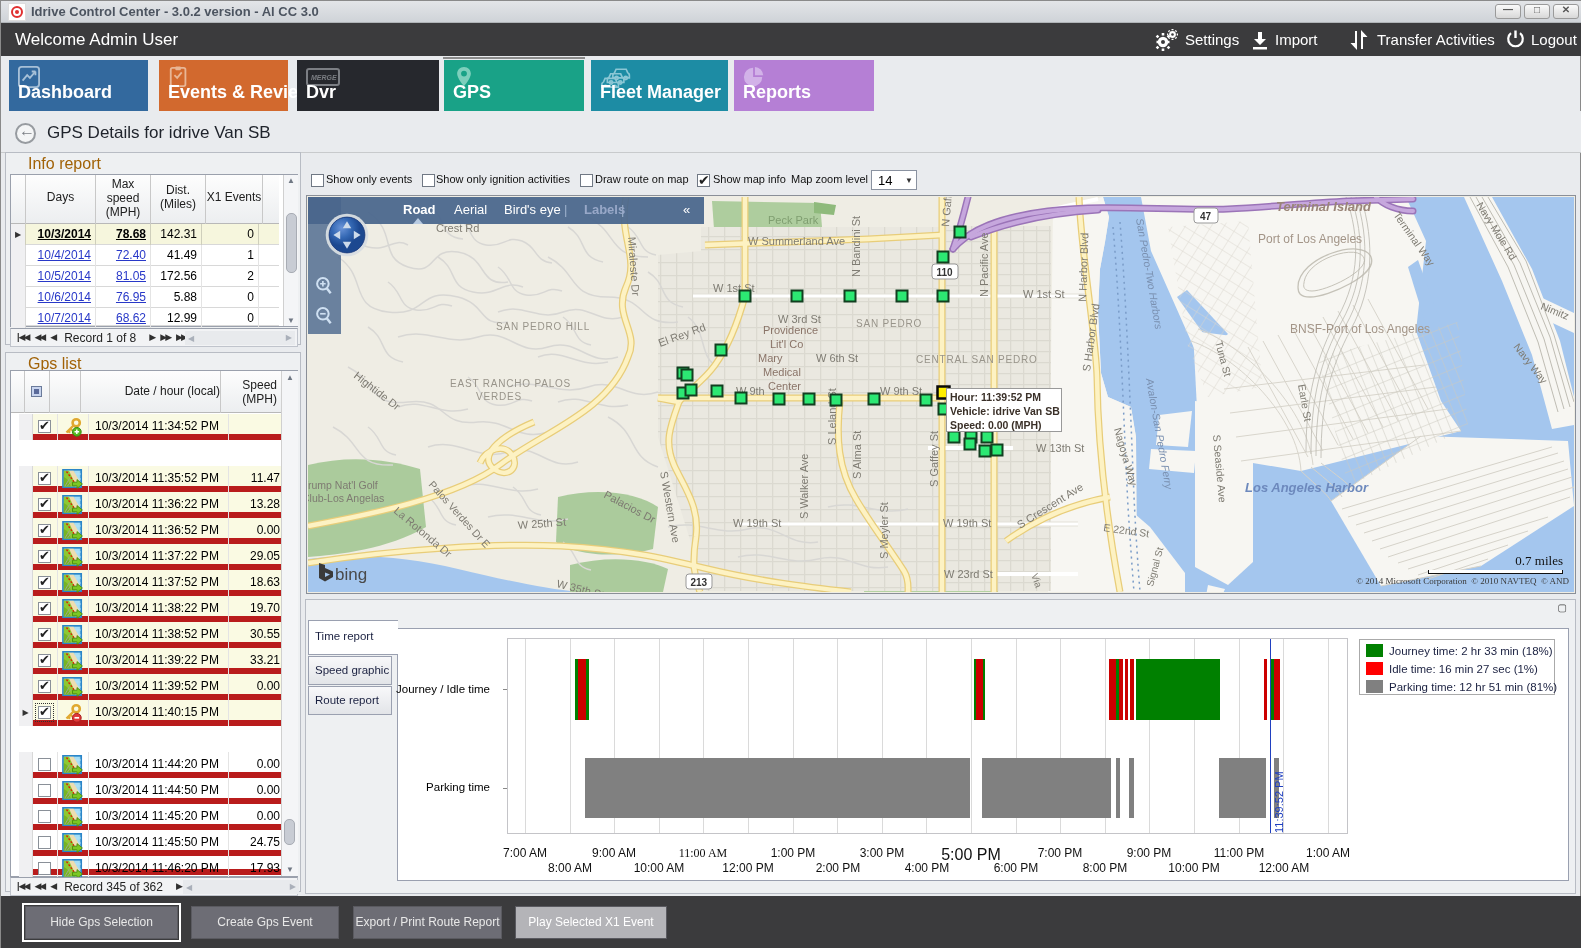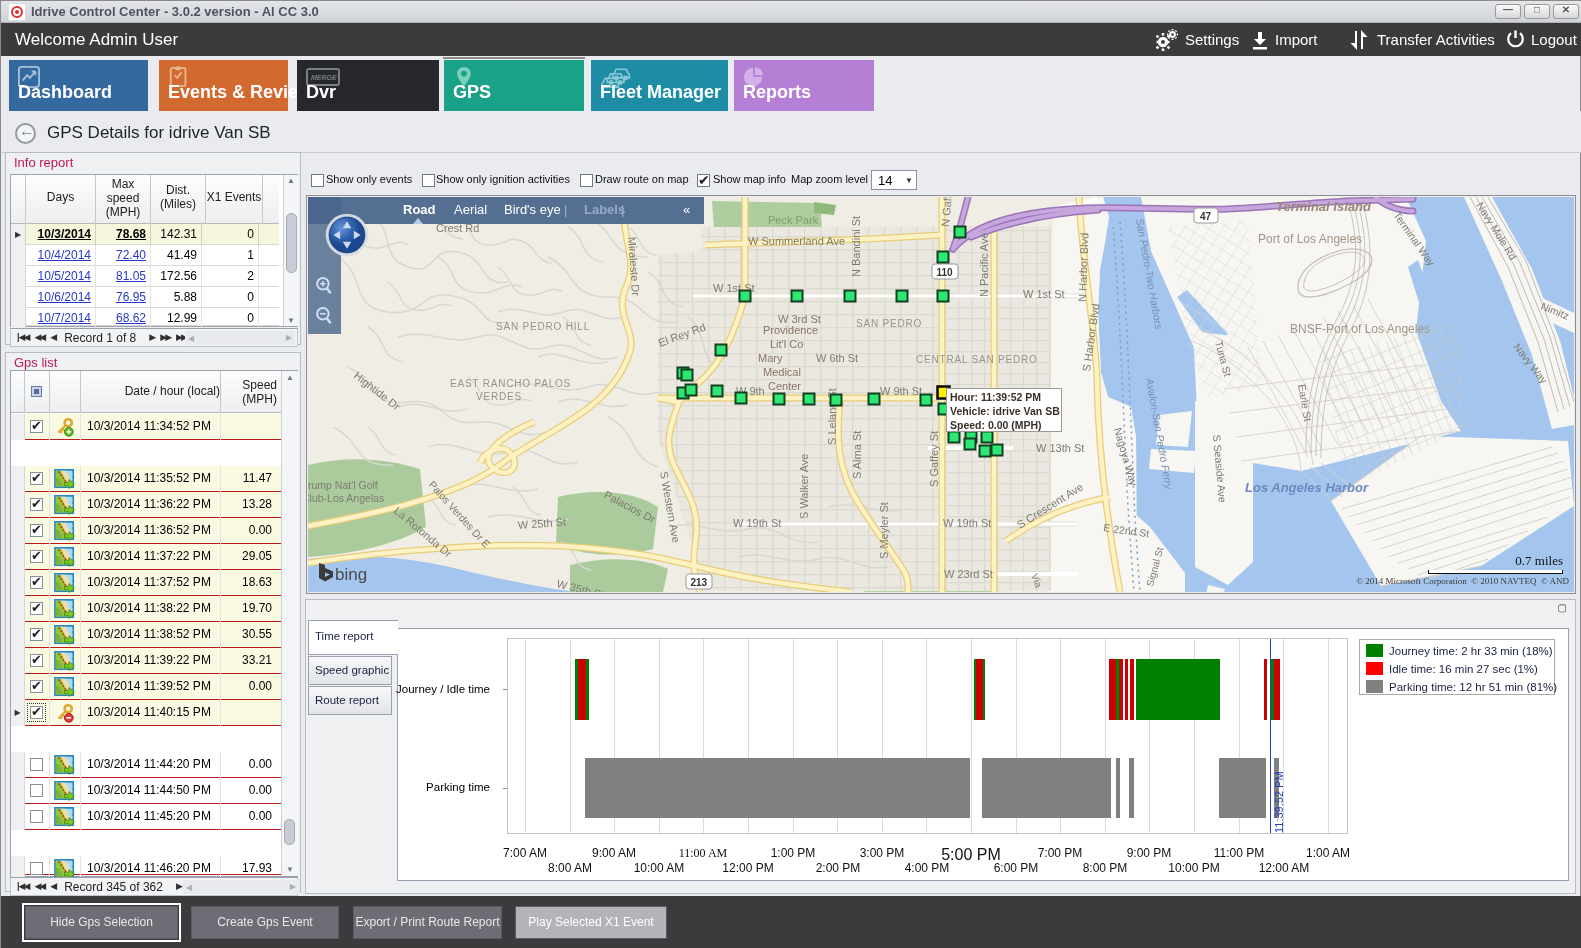--- a/index.html
+++ b/index.html
@@ -27,21 +27,21 @@
 #seltop { position:absolute; left:442px; top:56px; width:142px; height:3px; border-top:2px solid #8a8a8a; background:#e9ebee; }
 
 
 #detrow { position:absolute; left:0; top:110px; width:1581px; height:42px; background:#e9ebee; border-bottom:1px solid #c8cacc; }
 #detrow .back { position:absolute; left:14px; top:12px; width:21px; height:21px; border:2px solid #979ba0; border-radius:50%; background:#f4f5f6; }
 #detrow .back:after { content:"\2190"; position:absolute; left:2px; top:-3px; font-size:16px; font-weight:bold; color:#7a7e84; }
 #detrow .txt { position:absolute; left:46px; top:12px; font-size:17px; color:#20242c; }
 
 
 .panel { position:absolute; background:#eef0f2; border:1px solid #b8bcc4; }
-.ptitle { position:absolute; left:8px; top:2px; font-size:13px; color:#be185d; }
+.ptitle { position:absolute; left:22px; top:2px; font-size:16px; color:#a16207; }
 
 
 #irtable { position:absolute; left:4px; top:21px; width:288px; height:153px; background:#fff; border:1px solid #9aa0ac; }
 .irhead { position:absolute; left:0; top:0; width:268px; height:49px; background:linear-gradient(#fdfdfd,#eceef0); border-bottom:1px solid #b8b8b8; }
 .irc { position:absolute; top:0; height:49px; border-right:1px solid #c8c8c8; font-size:12px; color:#202020; text-align:center; }
 .irc span { display:block; margin-top:2px; line-height:14px; }
 .irrow { position:absolute; left:0; top:49px; width:268px; height:21px; border-bottom:1px solid #d8d8d8; background:#fff; font-size:12px; }
 .irrow.sel { background:#f6f6dd; }
 .irrow.sel > div { border-color:#cfcfbc; }
 .irsel { position:absolute; left:0; top:0; width:15px; height:21px; border-right:1px solid #d8d8d8; background:#f0f0f2; font-size:8px; color:#333; text-align:center; line-height:21px; }
@@ -57,21 +57,21 @@
 .vcr { display:inline-block; margin-left:6px; font-size:10px; color:#303030; vertical-align:top; margin-top:3px; }
 .vcr.sm { font-size:9px; margin-top:3px; letter-spacing:-2px; } .vcr b{font-weight:bold;letter-spacing:-1px;}
 .rectxt { display:inline-block; font-size:12px; margin:2px 4px 0 6px; }
 .hsb { position:absolute; right:2px; top:2px; width:110px; height:14px; background:#e8eaed; }
 .harr { font-size:8px; color:#aab0ba; margin:2px 3px; display:inline-block; }
 
 
 #gltable { position:absolute; left:4px; top:17px; width:288px; height:507px; background:#fff; border:1px solid #9aa0ac; }
 .glhead { position:absolute; left:0; top:0; width:270px; height:42px; background:linear-gradient(#fdfdfd,#eceef0); border-bottom:1px solid #b8b8b8; font-size:12px; color:#202020; }
 .glc { position:absolute; top:0; height:42px; border-right:1px solid #c8c8c8; text-align:right; }
-.glrow { position:absolute; left:0; width:270px; height:26px; border-bottom:1px solid #b91c1c; background:#fafae3; font-size:12px; }
+.glrow { position:absolute; left:8px; width:270px; height:26px; border-bottom:6px solid #b91c1c; background:#fafae3; font-size:12px; }
 .glrow.wht { background:#fff; }
 .glrow .c0 { position:absolute; left:0; top:0; width:14px; height:26px; border-right:1px solid #d8d8d8; background:#f0f0f2; font-size:8px; color:#333; text-align:center; line-height:26px; }
 .glrow .c1 { position:absolute; left:14px; top:0; width:25px; height:26px; border-right:1px solid #e4e4e4; }
 .glrow .c2 { position:absolute; left:39px; top:0; width:31px; height:26px; border-right:1px solid #e4e4e4; }
 .glrow .c3 { position:absolute; left:70px; top:0; width:140px; height:26px; border-right:1px solid #e4e4e4; line-height:25px; padding-left:6px; color:#000; }
 .glrow .c4 { position:absolute; left:210px; top:0; width:56px; height:26px; text-align:right; line-height:25px; padding-right:5px; color:#000; }
 .cbx { position:absolute; left:5px; top:6px; width:13px; height:13px; background:#fff; border:1px solid #8a9098; }
 .cbx.chk:after { content:"\2714"; position:absolute; left:0px; top:-3px; font-size:13px; color:#222; }
 .micon { position:absolute; left:4px; top:3px; width:21px; height:20px; }
 
@@ -515,20 +515,33 @@
             <div class="cbx"></div>
           </div>
         <div class="c2">
             <svg class="micon" viewBox="0 0 21 20">
               <use href="#i-map"></use>
             </svg>
           </div>
         <div class="c3">10/3/2014 11:45:20 PM</div>
         <div class="c4">0.00</div>
       </div>
+      <div class="glrow wht" style="top:459px;height:26px;">
+        <div class="c0"></div>
+        <div class="c1">
+            <div class="cbx"></div>
+          </div>
+        <div class="c2">
+            <svg class="micon" viewBox="0 0 21 20">
+              <use href="#i-map"></use>
+            </svg>
+          </div>
+        <div class="c3">10/3/2014 11:45:50 PM</div>
+        <div class="c4">24.75</div>
+      </div>
       <div class="glrow wht" style="top:485px;height:19px;">
         <div class="c0"></div>
         <div class="c1">
             <div class="cbx"></div>
           </div>
         <div class="c2">
             <svg class="micon" viewBox="0 0 21 20">
               <use href="#i-map"></use>
             </svg>
           </div>

